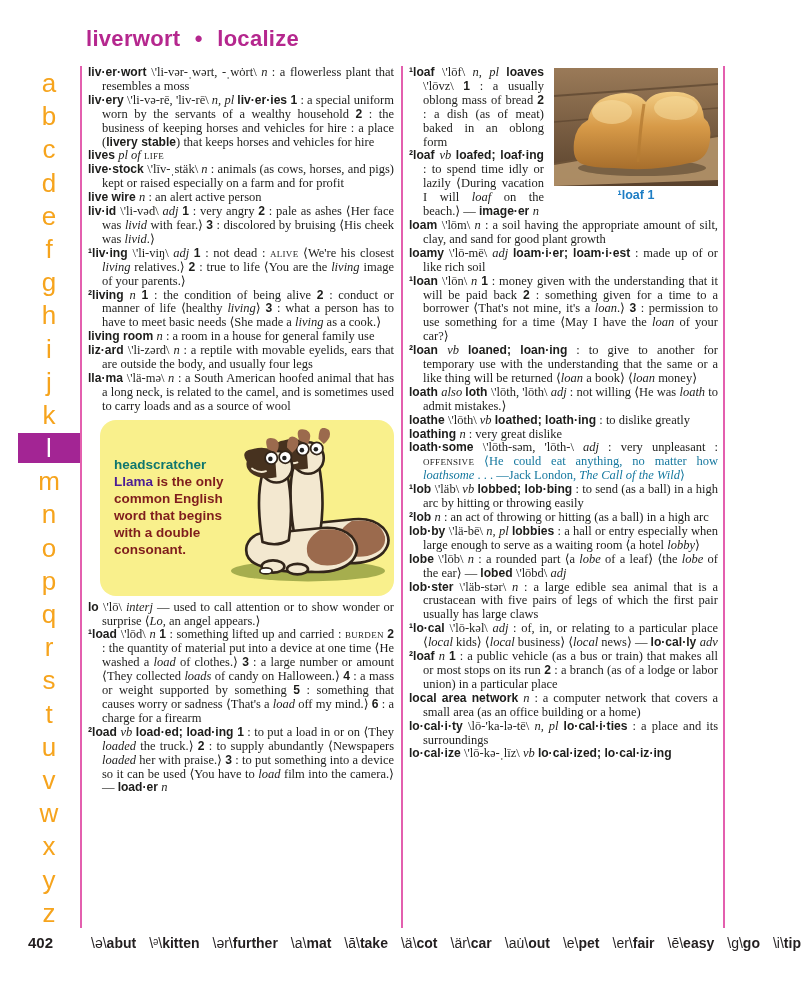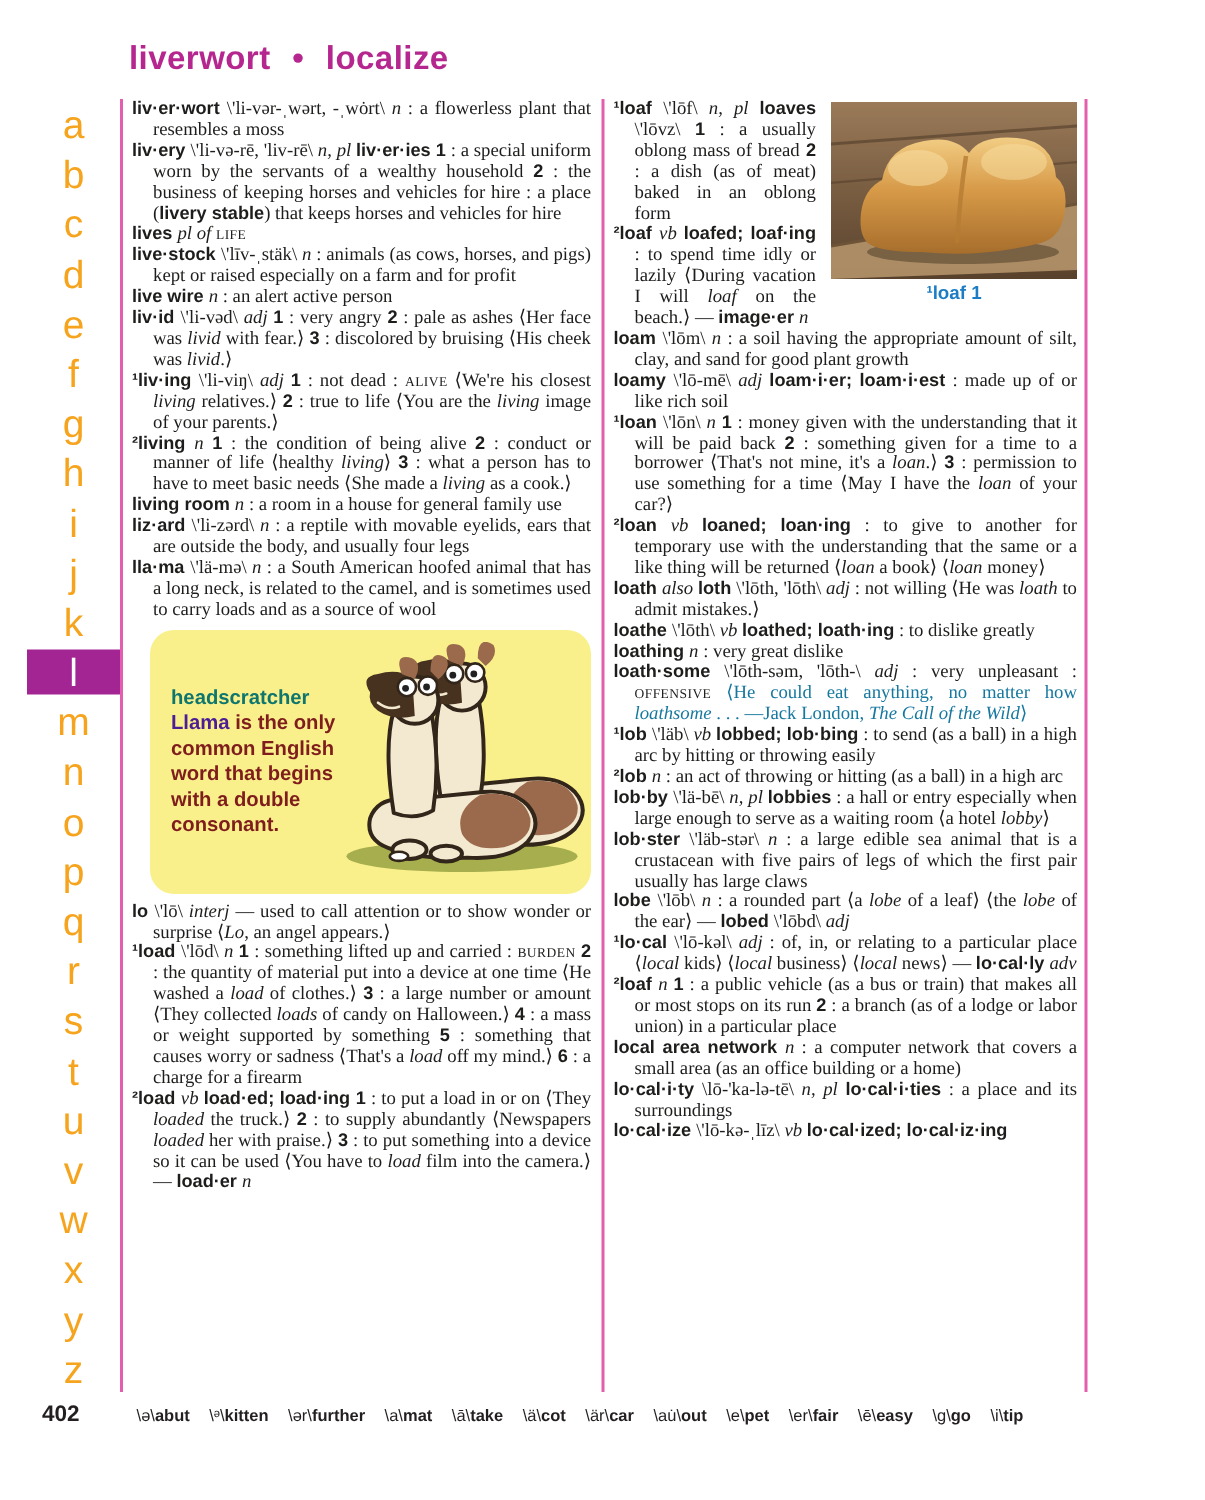--- a/index.html
+++ b/index.html
@@ -32,21 +32,21 @@
   .hs-term{color:#4c1d95;text-align:right;}
   .hs-rest{color:#7f1d1d;}
   .llamas{position:absolute;right:2px;top:8px;}
   .figure{float:right;width:164px;margin:2px 0 4px 10px;text-align:center;}
   .figure svg{display:block;}
   .caption{margin-top:3px;font-family:"Liberation Sans",sans-serif;font-weight:700;
         font-size:12.5px;color:#1d7dc4;}
   .footer{position:absolute;left:0;top:934px;width:803px;display:flex;align-items:baseline;
         font-family:"Liberation Sans",sans-serif;color:#231f20;}
   .pageno{margin-left:28px;font-weight:700;font-size:15px;}
-  .pronkey{margin-left:38px;display:flex;gap:13px;font-size:11px;white-space:nowrap;}
+  .pronkey{margin-left:38px;display:flex;gap:13px;font-size:14px;white-space:nowrap;}
   .pk-word{font-weight:700;}
 </style>
 </head>
 <body>
 
 <div class="page">
 
   <div class="guide-words">liverwort • localize</div>
 
   <div class="alpha-rail">
@@ -171,22 +171,22 @@
         <p class="entry"><span class="b">loamy </span><span>\'lō-mē\ </span><span class="i">adj </span><span class="b">loam·i·er; loam·i·est</span><span> : made up of or like rich soil</span></p>
         <p class="entry"><span class="b">¹loan </span><span>\'lōn\ </span><span class="i">n </span><span class="b">1</span><span> : money given with the understanding that it will be paid back </span><span class="b">2</span><span> : something given for a time to a borrower ⟨That's not mine, it's a </span><span class="i">loan</span><span>.⟩ </span><span class="b">3</span><span> : permission to use something for a time ⟨May I have the </span><span class="i">loan</span><span> of your car?⟩</span></p>
         <p class="entry"><span class="b">²loan </span><span class="i">vb </span><span class="b">loaned; loan·ing</span><span> : to give to another for temporary use with the understanding that the same or a like thing will be returned ⟨</span><span class="i">loan</span><span> a book⟩ ⟨</span><span class="i">loan</span><span> money⟩</span></p>
         <p class="entry"><span class="b">loath </span><span class="i">also </span><span class="b">loth </span><span>\'lōth, 'lōth\ </span><span class="i">adj</span><span> : not willing ⟨He was </span><span class="i">loath</span><span> to admit mistakes.⟩</span></p>
         <p class="entry"><span class="b">loathe </span><span>\'lōth\ </span><span class="i">vb </span><span class="b">loathed; loath·ing</span><span> : to dislike greatly</span></p>
         <p class="entry"><span class="b">loathing </span><span class="i">n</span><span> : very great dislike</span></p>
         <p class="entry"><span class="b">loath·some </span><span>\'lōth-səm, 'lōth-\ </span><span class="i">adj</span><span> : very unpleasant : </span><span class="sc">offensive</span><span> </span><span class="q">⟨He could eat anything, no matter how </span><span class="qi">loathsome</span><span class="q"> . . . —Jack London, </span><span class="qi">The Call of the Wild</span><span class="q">⟩</span></p>
         <p class="entry"><span class="b">¹lob </span><span>\'läb\ </span><span class="i">vb </span><span class="b">lobbed; lob·bing</span><span> : to send (as a ball) in a high arc by hitting or throwing easily</span></p>
         <p class="entry"><span class="b">²lob </span><span class="i">n</span><span> : an act of throwing or hitting (as a ball) in a high arc</span></p>
         <p class="entry"><span class="b">lob·by </span><span>\'lä-bē\ </span><span class="i">n, pl </span><span class="b">lobbies</span><span> : a hall or entry especially when large enough to serve as a waiting room ⟨a hotel </span><span class="i">lobby</span><span>⟩</span></p>
+        <p class="entry"><span class="b">lobe </span><span>\'lōb\ </span><span class="i">n</span><span> : a rounded part ⟨a </span><span class="i">lobe</span><span> of a leaf⟩ ⟨the </span><span class="i">lobe</span><span> of the ear⟩ — </span><span class="b">lobed </span><span>\'lōbd\ </span><span class="i">adj</span></p>
         <p class="entry"><span class="b">lob·ster </span><span>\'läb-stər\ </span><span class="i">n</span><span> : a large edible sea animal that is a crustacean with five pairs of legs of which the first pair usually has large claws</span></p>
-        <p class="entry"><span class="b">lobe </span><span>\'lōb\ </span><span class="i">n</span><span> : a rounded part ⟨a </span><span class="i">lobe</span><span> of a leaf⟩ ⟨the </span><span class="i">lobe</span><span> of the ear⟩ — </span><span class="b">lobed </span><span>\'lōbd\ </span><span class="i">adj</span></p>
         <p class="entry"><span class="b">¹lo·cal </span><span>\'lō-kəl\ </span><span class="i">adj</span><span> : of, in, or relating to a particular place ⟨</span><span class="i">local</span><span> kids⟩ ⟨</span><span class="i">local</span><span> business⟩ ⟨</span><span class="i">local</span><span> news⟩ — </span><span class="b">lo·cal·ly </span><span class="i">adv</span></p>
         <p class="entry"><span class="b">²loaf </span><span class="i">n </span><span class="b">1</span><span> : a public vehicle (as a bus or train) that makes all or most stops on its run </span><span class="b">2</span><span> : a branch (as of a lodge or labor union) in a particular place</span></p>
         <p class="entry"><span class="b">local area network </span><span class="i">n</span><span> : a computer network that covers a small area (as an office building or a home)</span></p>
         <p class="entry"><span class="b">lo·cal·i·ty </span><span>\lō-'ka-lə-tē\ </span><span class="i">n, pl </span><span class="b">lo·cal·i·ties</span><span> : a place and its surroundings</span></p>
         <p class="entry"><span class="b">lo·cal·ize </span><span>\'lō-kə-ˌlīz\ </span><span class="i">vb </span><span class="b">lo·cal·ized; lo·cal·iz·ing</span></p>
       </div>
   </div>
 
   <div class="footer">
     <span class="pageno">402</span>

